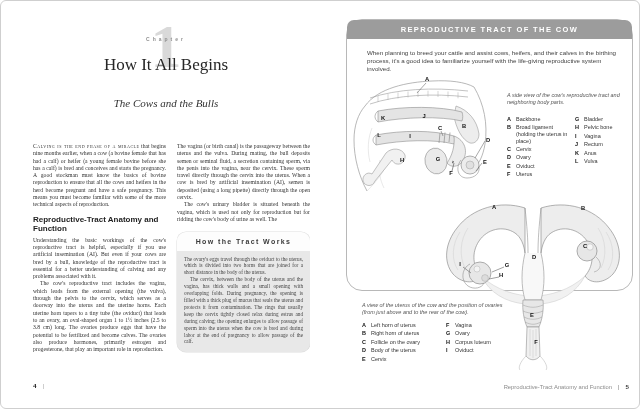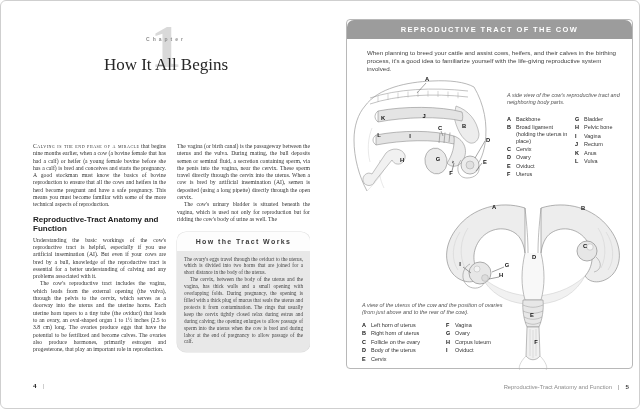--- a/index.html
+++ b/index.html
@@ -62,22 +62,22 @@
   .tract-box-body .indent { text-indent:6px; }
   .folio-left {
     position:absolute; left:22px; top:381px;
     font-family:"Liberation Serif", serif; font-size:7px; color:#222;
     display:flex; gap:6px; align-items:baseline;
   }
   .folio-left .num { font-weight:bold; }
   .folio-bar { color:#777; }
   
   .rpage {
-    position:absolute; left:345px; top:18px; width:287px; height:350px;
-    border:1px solid #b8b8b8; border-radius:4px; background:#fff; box-sizing:border-box;
+    position:absolute; left:345px; top:18px; width:287px; height:272px;
+    border:1px solid #b8b8b8; border-radius:16px; background:#fff; box-sizing:border-box;
   }
   .rp-header {
     height:19px; background:#9c9c9c; border-radius:7px 7px 0 0;
     color:#fff; font-weight:bold; font-size:7.5px; letter-spacing:1.4px;
     text-align:center; line-height:19px;
   }
   .rp-intro {
     position:absolute; left:20px; top:29px; width:250px;
     font-size:6.2px; line-height:8.2px; color:#3f3f3f;
   }
@@ -105,20 +105,21 @@
 <body>
 
 <div class="canvas">
 
   <div class="left-page">
 
     <div class="chapter-head">
       <div class="chapter-num">1</div>
       <div class="chapter-label">Chapter</div>
       <div class="book-title">How It All Begins</div>
+      <div class="book-subtitle">The Cows and the Bulls</div>
     </div>
 
     <div class="columns">
       <div class="col">
         <p><span class="lead-caps">Calving is the end phase of a miracle</span>
           <span>that begins nine months earlier, when a cow (a bovine female that has had a calf) or heifer (a young female bovine before she has a calf) is bred and conceives and starts the pregnancy. A good stockman must know the basics of bovine reproduction to ensure that all the cows and heifers in the herd become pregnant and have a safe pregnancy. This means you must become familiar with some of the more technical aspects of reproduction.</span></p>
         <h2 class="section-heading">Reproductive-Tract Anatomy and Function</h2>
         <p>Understanding the basic workings of the cow's reproductive tract is helpful, especially if you use artificial insemination (AI). But even if your cows are bred by a bull, knowledge of the reproductive tract is essential for a better understanding of calving and any problems associated with it.</p>
         <p class="indent">The cow's reproductive tract includes the vagina, which leads from the external opening (the vulva), through the pelvis to the cervix, which serves as a doorway into the uterus and the uterine horns. Each uterine horn tapers to a tiny tube (the oviduct) that leads to an ovary, an oval-shaped organ 1 to 1½ inches (2.5 to 3.8 cm) long. The ovaries produce eggs that have the potential to be fertilized and become calves. The ovaries also produce hormones, primarily estrogen and progesterone, that play an important role in reproduction.</p>
       </div>

